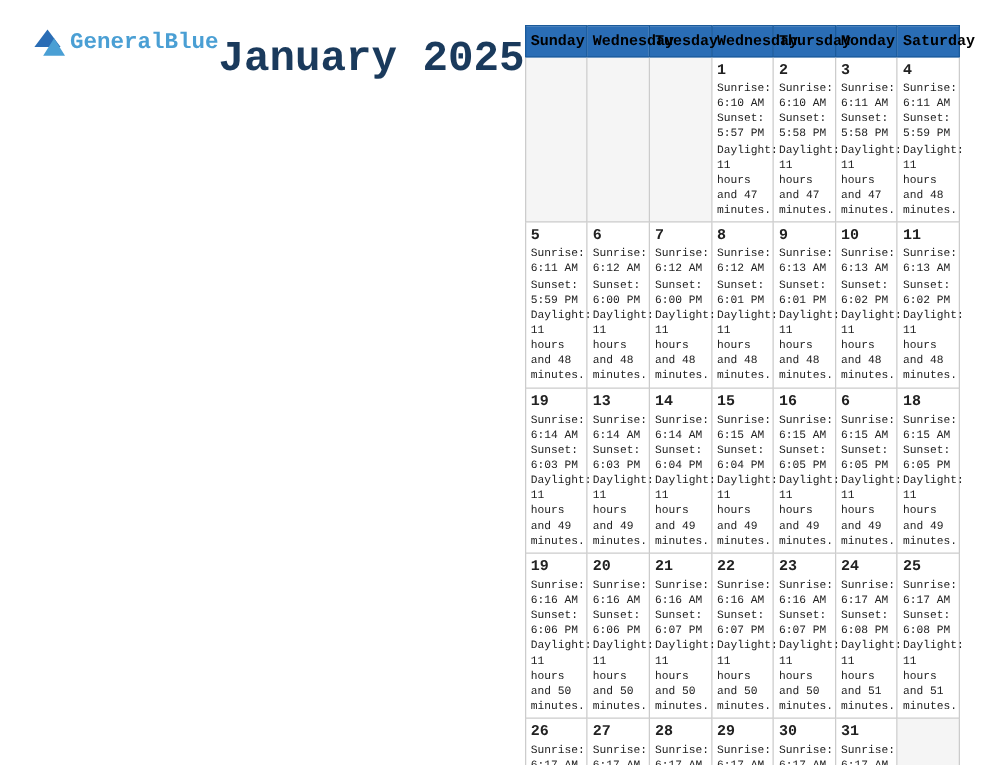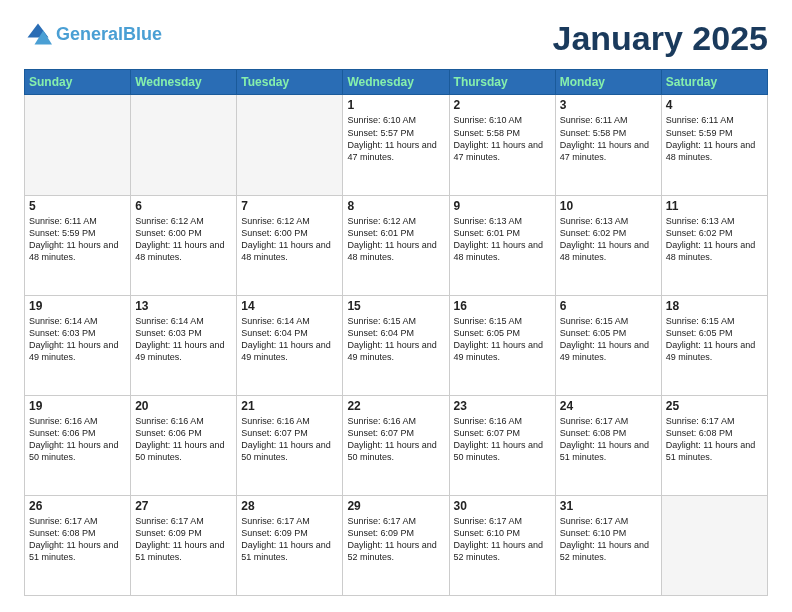--- a/index.html
+++ b/index.html
@@ -8,21 +8,22 @@
       background: #fff;
       width: 792px;
       height: 612px;
       overflow: hidden;
     }
     .page {
       width: 792px;
       height: 612px;
       padding: 20px 24px 16px 24px;
       display: flex;
-      flex-direction: column;
+      flex-direction: row;
+      font-family: Liberation Mono, monospace;
     }
     .header {
       display: flex;
       justify-content: space-between;
       align-items: flex-start;
       margin-bottom: 12px;
     }
     .logo {
       display: flex;
       align-items: center;
@@ -42,34 +43,35 @@
       height: 28px;
     }
     .title-block {
       text-align: right;
     }
     .month-title {
       font-size: 34px;
       font-weight: bold;
       color: #1a3a5c;
       line-height: 1.1;
+      margin-top: 10px;
     }
     .location {
       font-size: 15px;
       color: #333;
     }
     .calendar {
       border-collapse: collapse;
       width: 100%;
       flex: 1;
       table-layout: fixed;
     }
     .calendar th {
       background: #2a6db5;
-      color: #86efac;
+      color: #000000;
       font-size: 12px;
       font-weight: bold;
       padding: 5px 4px;
       text-align: left;
       border: 1px solid #1a5a9a;
     }
     .calendar td {
       border: 1px solid #ccc;
       vertical-align: top;
       padding: 3px 4px;

